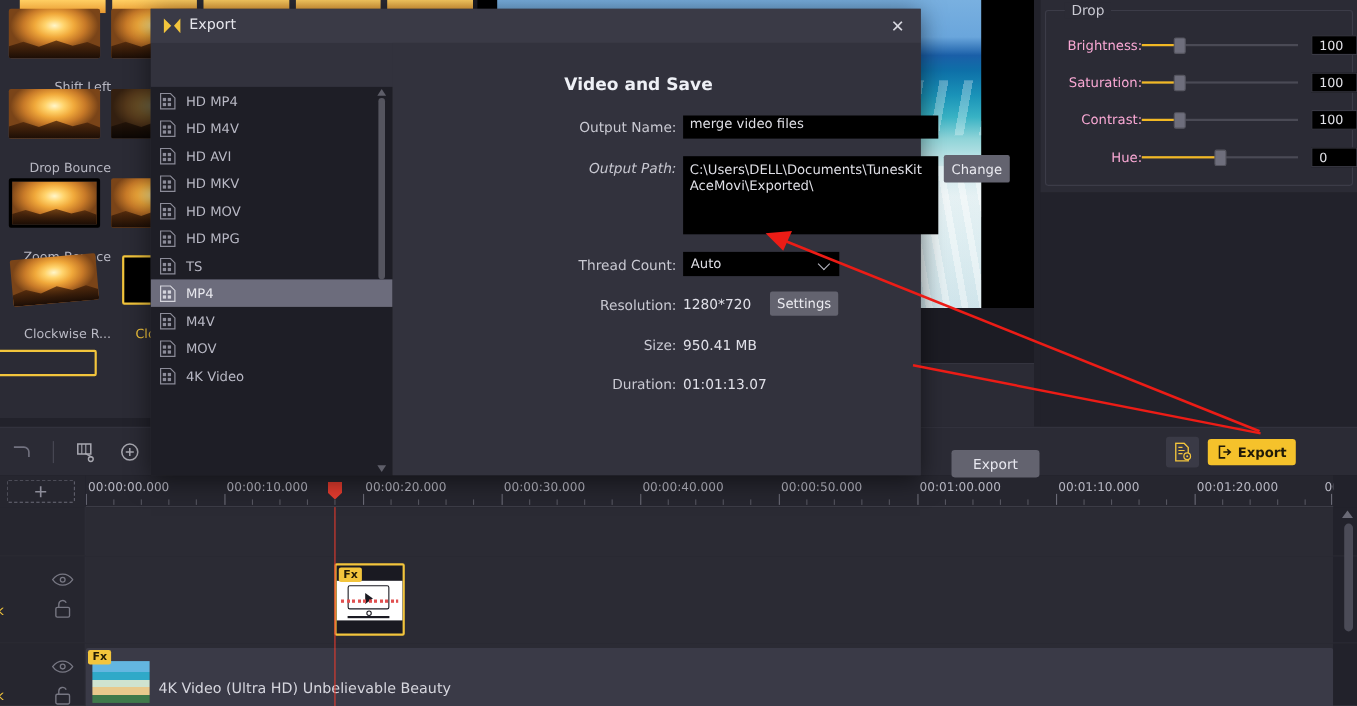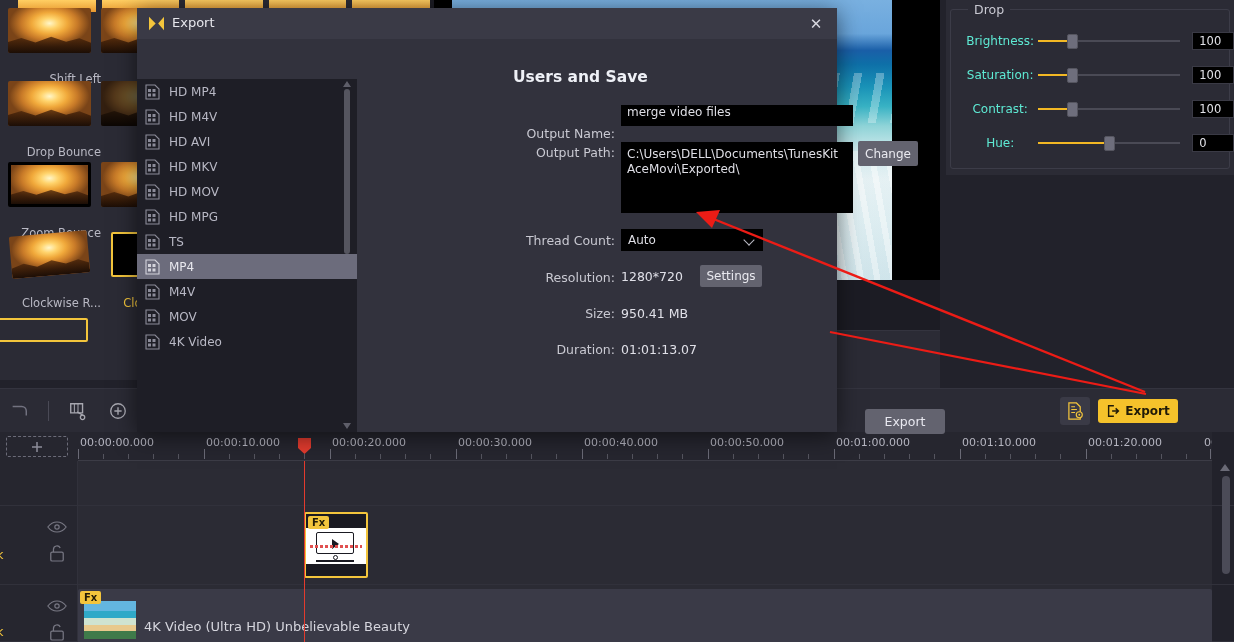--- a/index.html
+++ b/index.html
@@ -103,21 +103,21 @@
     border:1px solid #3c3c48; border-radius:3px;
   }
   #tone-legend {
     position:absolute; left:22px; top:2px; background:#2b2b35;
     padding:0 6px; font-size:12.5px; color:#c9c9d2;
   }
   .tone-row {
     position:absolute; left:0; right:0; height:22px;
     display:flex; align-items:center;
   }
-  .tone-lbl { width:102px; text-align:center; padding-left:16px; font-size:12px; color:#5eead4; }
+  .tone-lbl { width:102px; text-align:right; padding-left:16px; font-size:12px; color:#f9a8d4; }
   .tone-track { position:relative; width:160px; height:22px; }
   .tone-track .rail {
     position:absolute; left:0; right:0; top:10px; height:2px; background:#4a4a55;
   }
   .tone-track .fill {
     position:absolute; left:0; top:10px; height:2px; background:#f2b824;
   }
   .tone-track .knob {
     position:absolute; top:4px; width:11px; height:15px;
     background:#6e6e7c; border-radius:2px; border:1px solid #55555f;
@@ -767,26 +767,26 @@
         <span>4K Video</span>
       </div>
 
       <div id="fmt-arrow-up"></div>
       <div id="fmt-scroll"></div>
       <div id="fmt-scroll-thumb"></div>
       <div id="fmt-arrow-dn"></div>
     </div>
 
     <div id="dlg-right">
-      <div id="dlg-heading">Users and Save</div>
-
-      <div class="frm-label" style="left:120px;top:87px;width:138px;">Output Name:</div>
+      <div id="dlg-heading">Video and Save</div>
+
+      <div class="frm-label" style="left:120px;top:69px;width:138px;">Output Name:</div>
       <div id="inp-name">merge video  files</div>
 
-      <div class="frm-label" style="left:120px;top:106px;width:138px;">Output Path:</div>
+      <div class="frm-label" style="left:120px;top:106px;width:138px;font-style:italic;">Output Path:</div>
       <div id="inp-path">C:\Users\DELL\Documents\TunesKit AceMovi\Exported\</div>
       <div id="btn-change">Change</div>
 
       <div class="frm-label" style="left:120px;top:194px;width:138px;">Thread Count:</div>
       <div id="sel-thread">
         <span>Auto</span>
         <span class="chev"></span>
       </div>
 
       <div class="frm-label" style="left:120px;top:231px;width:138px;">Resolution:</div>

